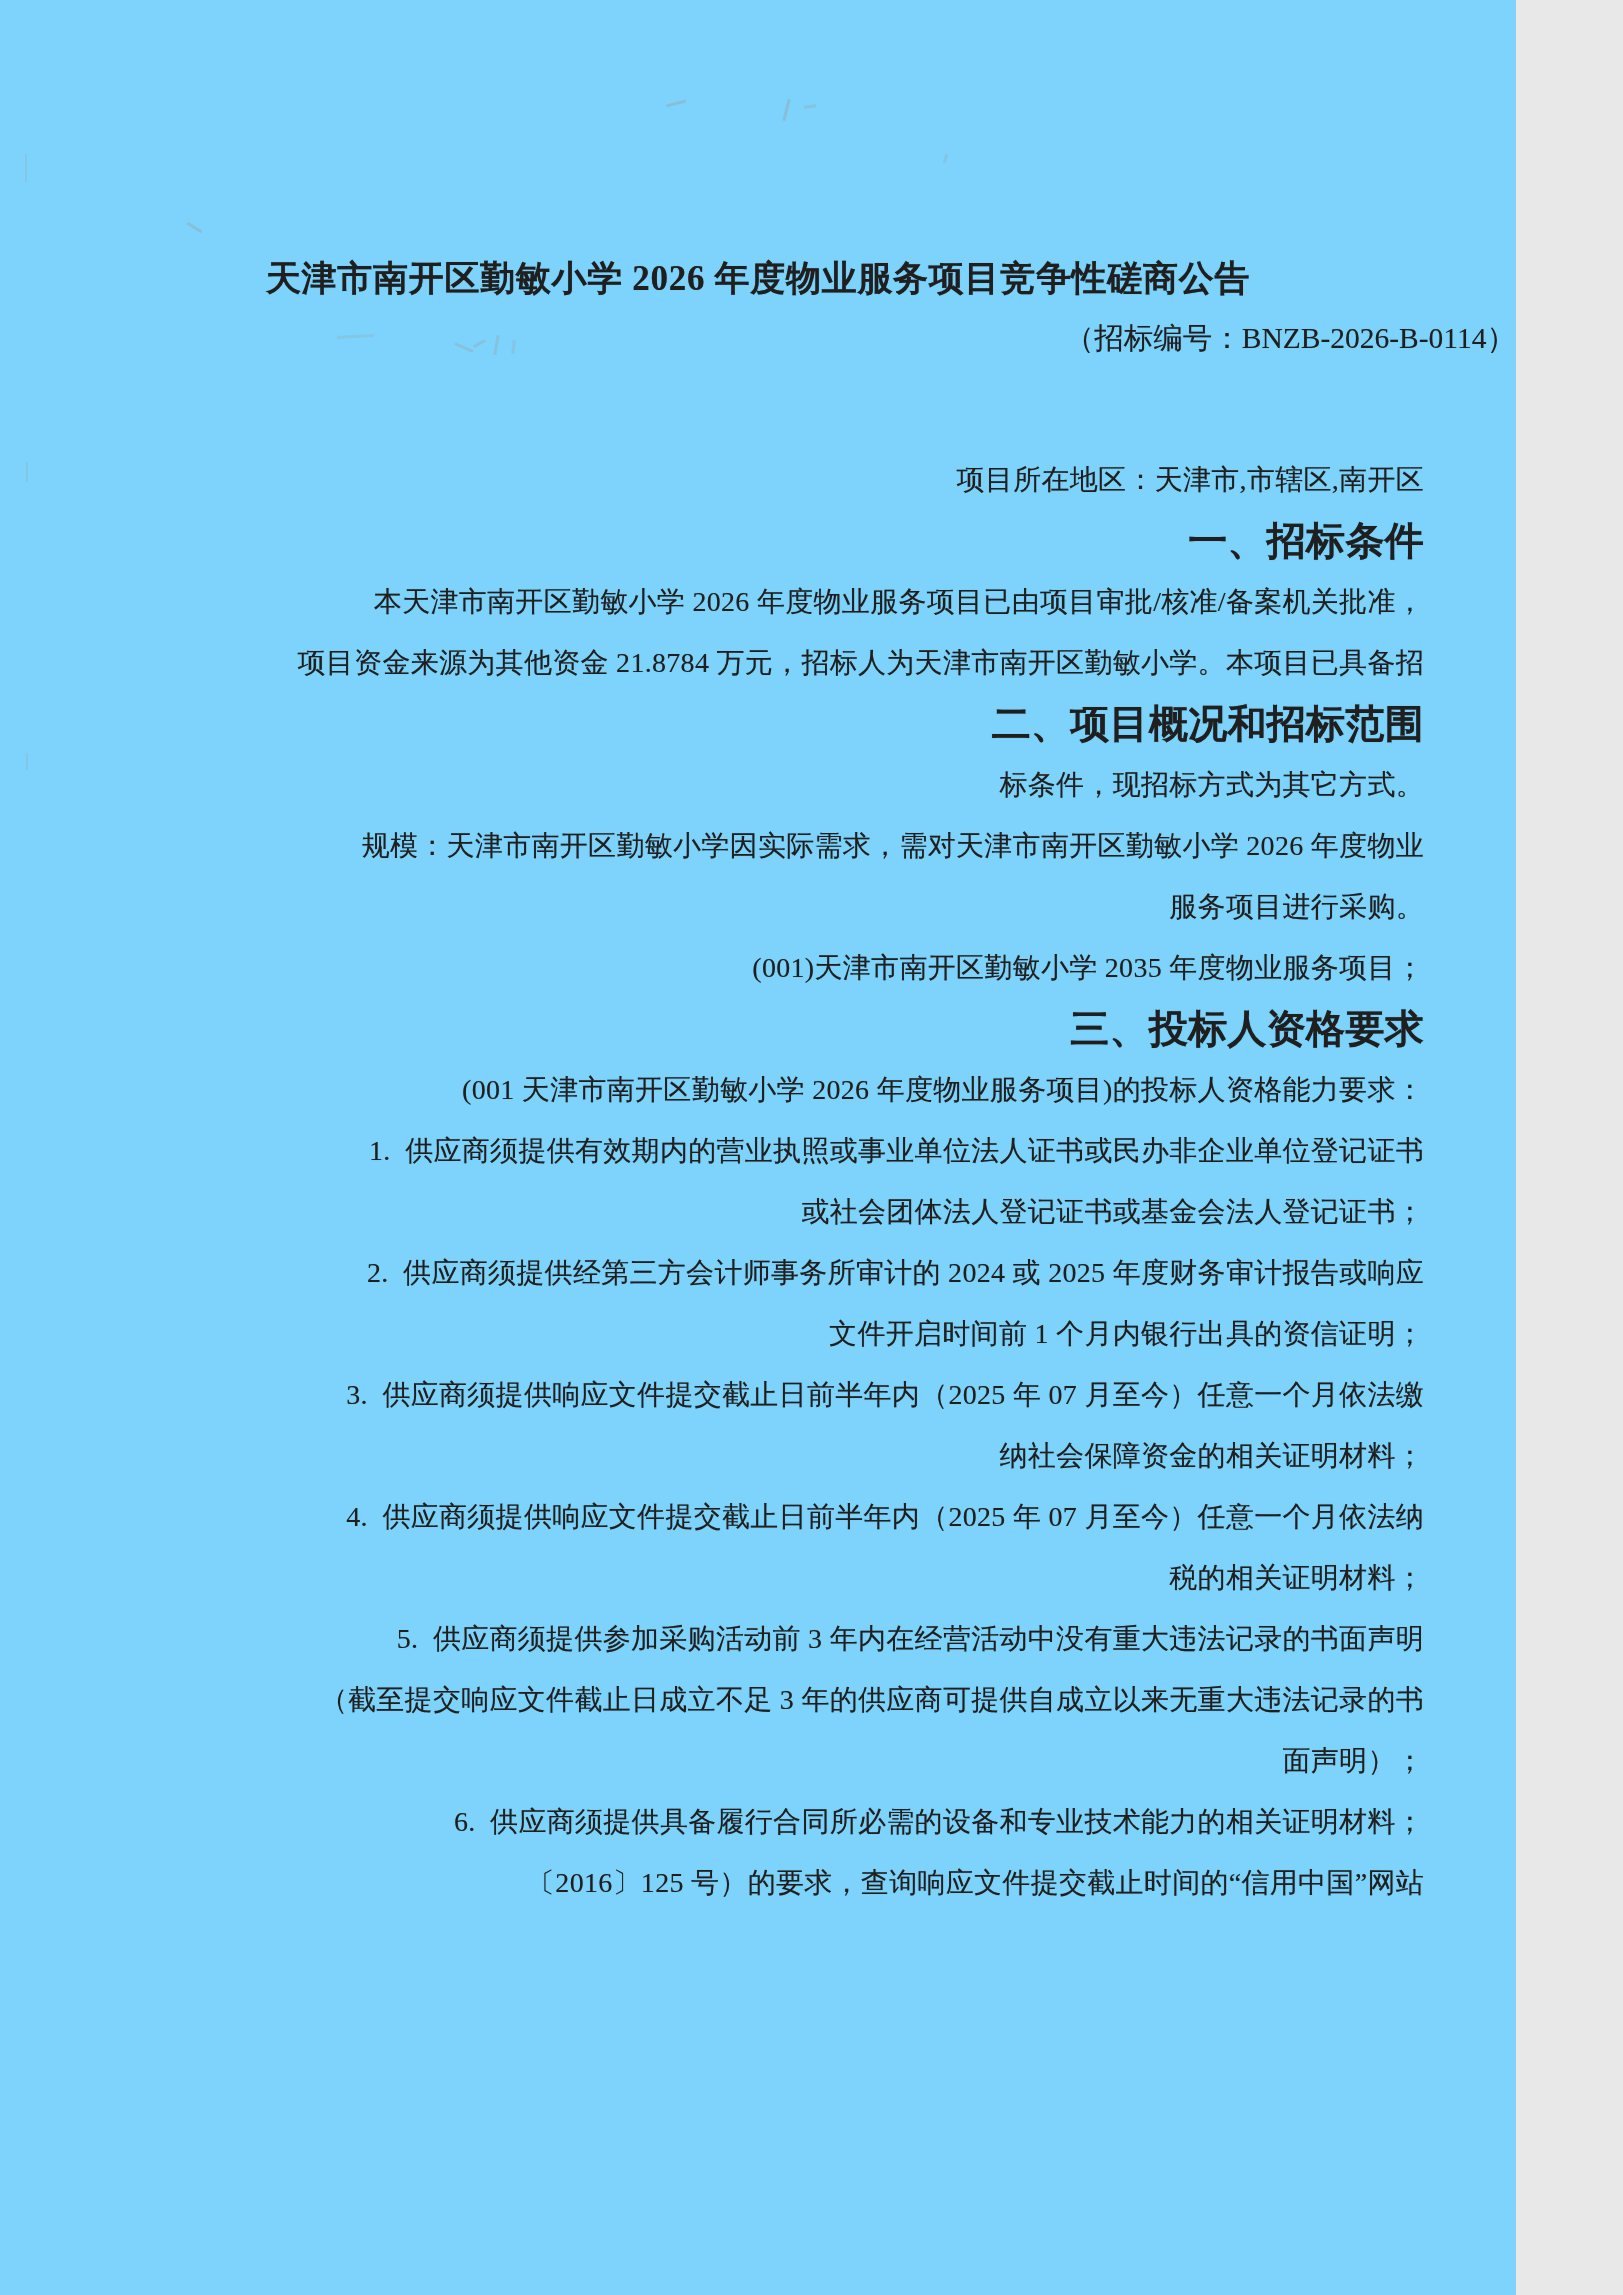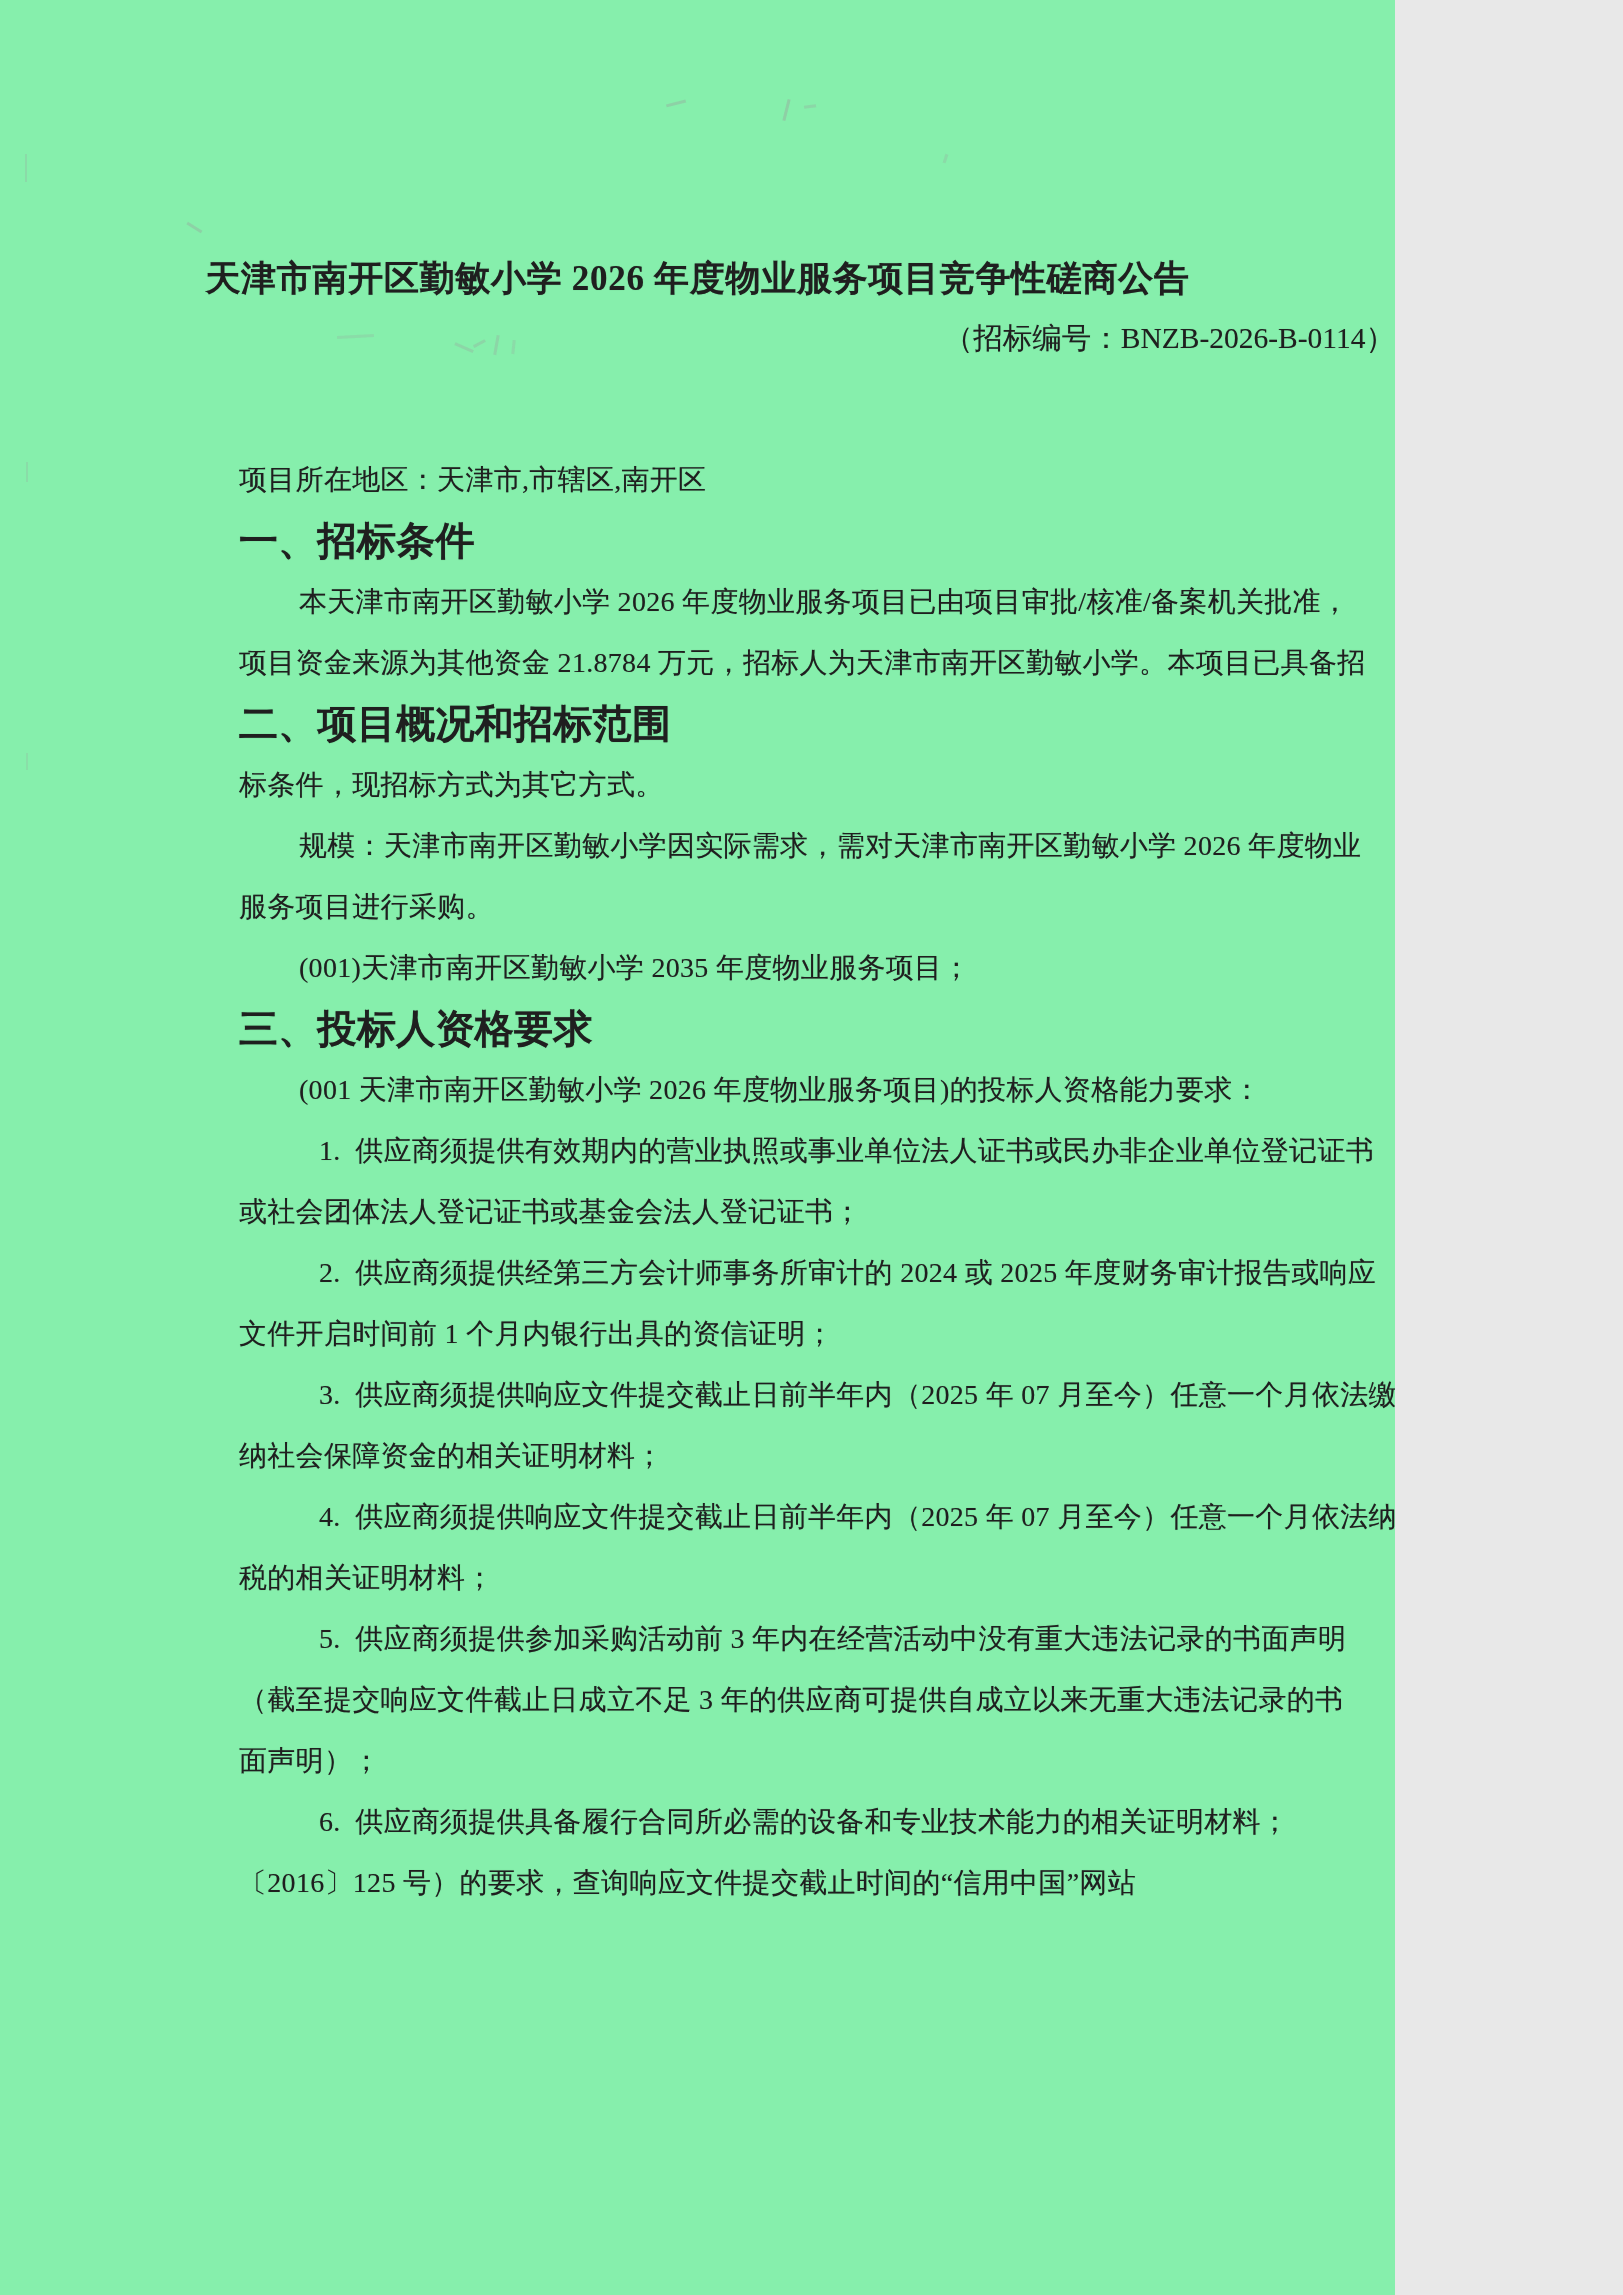--- a/index.html
+++ b/index.html
@@ -1,42 +1,42 @@
 <!DOCTYPE html>
 <html lang="zh" style="font-size:10.5px"><head>
 <meta charset="utf-8">
 <style>
   html,body{margin:0;padding:0;background:#e8e8e8;}
   .page{
     position:relative;
-    width:1377px;height:2295px;
-    background:#86efac;
+    width:1516px;height:2295px;
+    background:#7dd3fc;
     overflow:hidden;
     font-family:"Liberation Serif","DejaVu Serif",serif;
     color:#1f1f1f;
-    padding-left:18px;
   }
   .doc-title{
     position:absolute;top:259px;left:0;width:100%;
     margin:0;text-align:center;
     font-size:35px;font-weight:700;line-height:1.15;
     letter-spacing:0.7px;
     text-shadow:0 0 0.7px rgba(20,20,20,.45);
   }
   .doc-subtitle{
     position:absolute;top:322px;left:0;width:100%;
     text-align:right;font-size:29.5px;line-height:1.15;
     text-shadow:0 0 0.7px rgba(20,20,20,.35);
   }
   .doc-body{position:absolute;top:449px;left:239px;width:1185px;}
   .line{
     height:61px;line-height:61px;
     font-size:28px;white-space:pre;
     letter-spacing:0.3px;
     text-shadow:0 0 0.7px rgba(25,25,25,.4);
+    text-align:right;
   }
   .line.heading{
     font-family:"Liberation Sans","DejaVu Sans",sans-serif;
     font-weight:700;font-size:39px;
     text-shadow:0 0 0.7px rgba(15,15,15,.55);
   }
   .indent-para{padding-left:60px;}
   .indent-item{padding-left:80px;}
 
   

